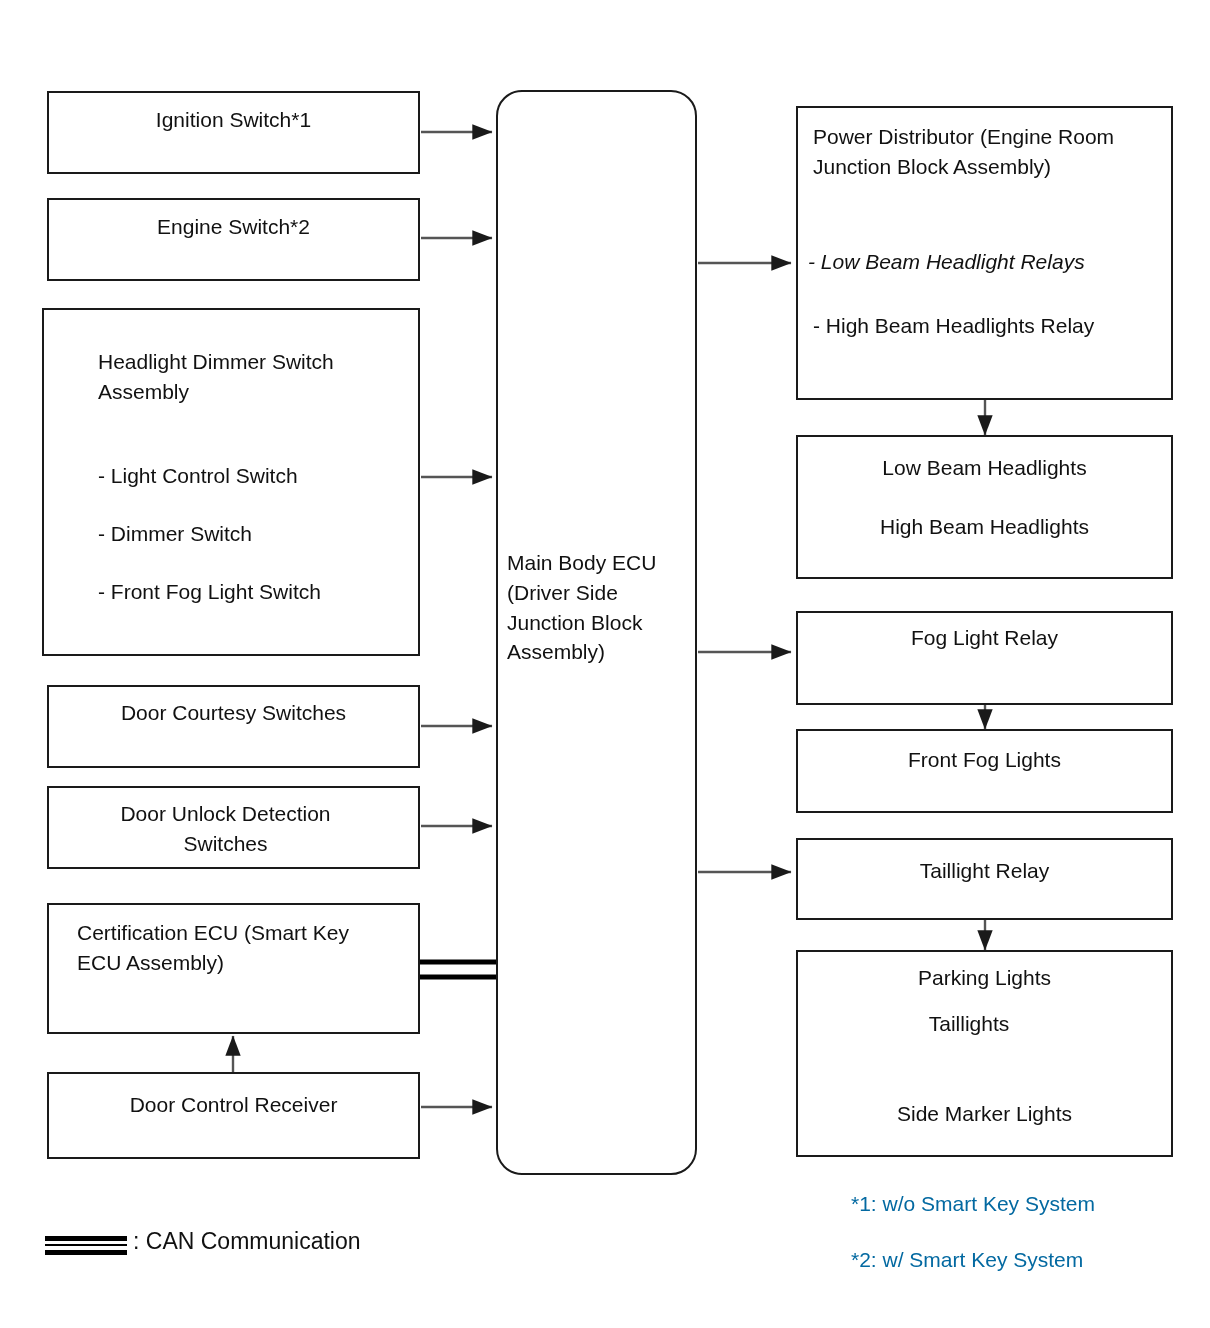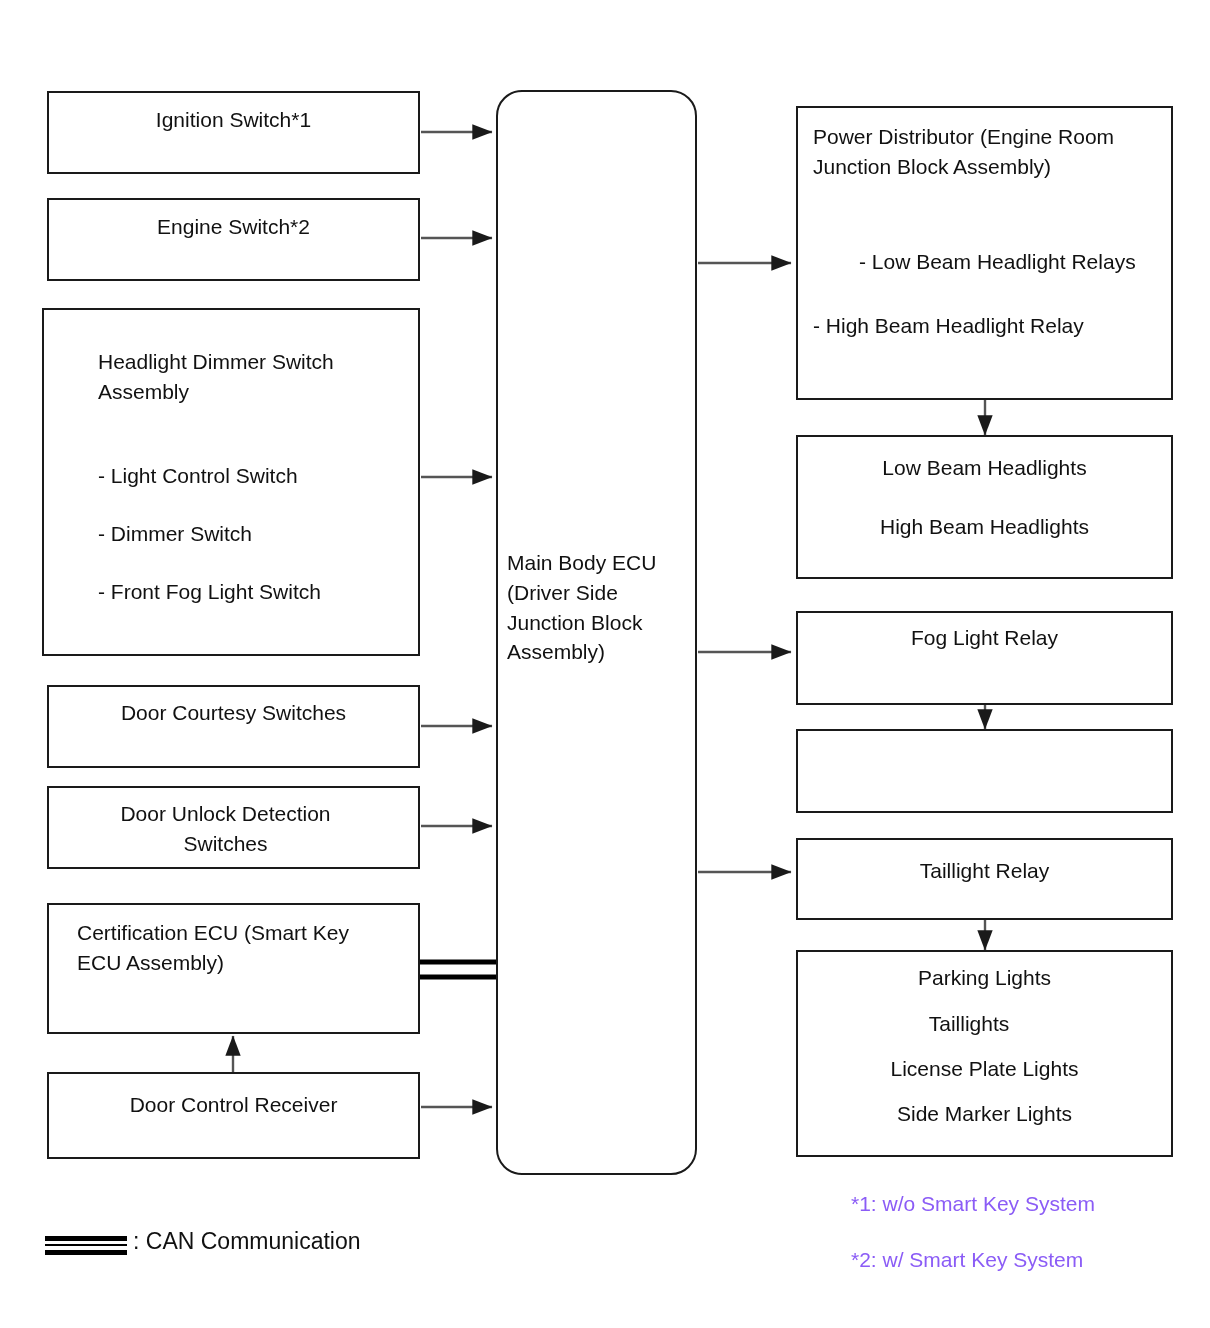--- a/index.html
+++ b/index.html
@@ -41,21 +41,21 @@
   .svg-layer {
     position: absolute;
     left: 0;
     top: 0;
     width: 1210px;
     height: 1328px;
     pointer-events: none;
   }
   .note {
     position: absolute;
-    color: #8b5cf6;
+    color: #0369a1;
     font-size: 21px;
     white-space: nowrap;
   }
   .legend-label {
     position: absolute;
     color: #111111;
     font-size: 23px;
     white-space: nowrap;
   }
   .can-legend {
@@ -142,39 +142,39 @@
 
   <div class="ecu-box" style="left:496px; top:90px; width:201px; height:1085px;"></div>
   <div class="box-text t-left" style="left:507px; top:548px; width:188px;">Main Body ECU
 (Driver Side
 Junction Block
 Assembly)</div>
 
   <div class="box" style="left:796px; top:106px; width:377px; height:294px;"></div>
   <div class="box-text t-left" style="left:813px; top:122px; width:350px;">Power Distributor (Engine Room
 Junction Block Assembly)</div>
-  <div class="box-text t-left" style="left:859px; top:247px; width:350px;">- Low Beam Headlight Relays</div>
-  <div class="box-text t-left" style="left:813px; top:311px; width:350px;">- High Beam Headlight Relay</div>
+  <div class="box-text t-left" style="left:808px; top:247px; width:350px;font-style:italic;">- Low Beam Headlight Relays</div>
+  <div class="box-text t-left" style="left:813px; top:311px; width:350px;">- High Beam Headlights Relay</div>
 
   <div class="box" style="left:796px; top:435px; width:377px; height:144px;"></div>
   <div class="box-text t-center" style="left:796px; top:453px; width:377px;">Low Beam Headlights</div>
   <div class="box-text t-center" style="left:796px; top:512px; width:377px;">High Beam Headlights</div>
 
   <div class="box" style="left:796px; top:611px; width:377px; height:94px;"></div>
   <div class="box-text t-center" style="left:796px; top:623px; width:377px;">Fog Light Relay</div>
 
   <div class="box" style="left:796px; top:729px; width:377px; height:84px;"></div>
+  <div class="box-text t-center" style="left:796px; top:745px; width:377px;">Front Fog Lights</div>
 
   <div class="box" style="left:796px; top:838px; width:377px; height:82px;"></div>
   <div class="box-text t-center" style="left:796px; top:856px; width:377px;">Taillight Relay</div>
 
   <div class="box" style="left:796px; top:950px; width:377px; height:207px;"></div>
   <div class="box-text t-center" style="left:796px; top:963px; width:377px;">Parking Lights</div>
   <div class="box-text t-center" style="left:796px; top:1009px; width:346px;">Taillights</div>
-  <div class="box-text t-center" style="left:796px; top:1054px; width:377px;">License Plate Lights</div>
   <div class="box-text t-center" style="left:796px; top:1099px; width:377px;">Side Marker Lights</div>
 
   <div class="can-legend" style="left:45px; top:1236px; width:82px; height:22px;">
     <div class="can-bar" style="top:0px; width:82px; height:5px;"></div>
     <div class="can-bar" style="top:8px; width:82px; height:2px;"></div>
     <div class="can-bar" style="top:14px; width:82px; height:5px;"></div>
   </div>
   <div class="legend-label" style="left:133px; top:1228px;">: CAN Communication</div>
 
   <div class="note" style="left:851px; top:1192px;">*1: w/o Smart Key System</div>

